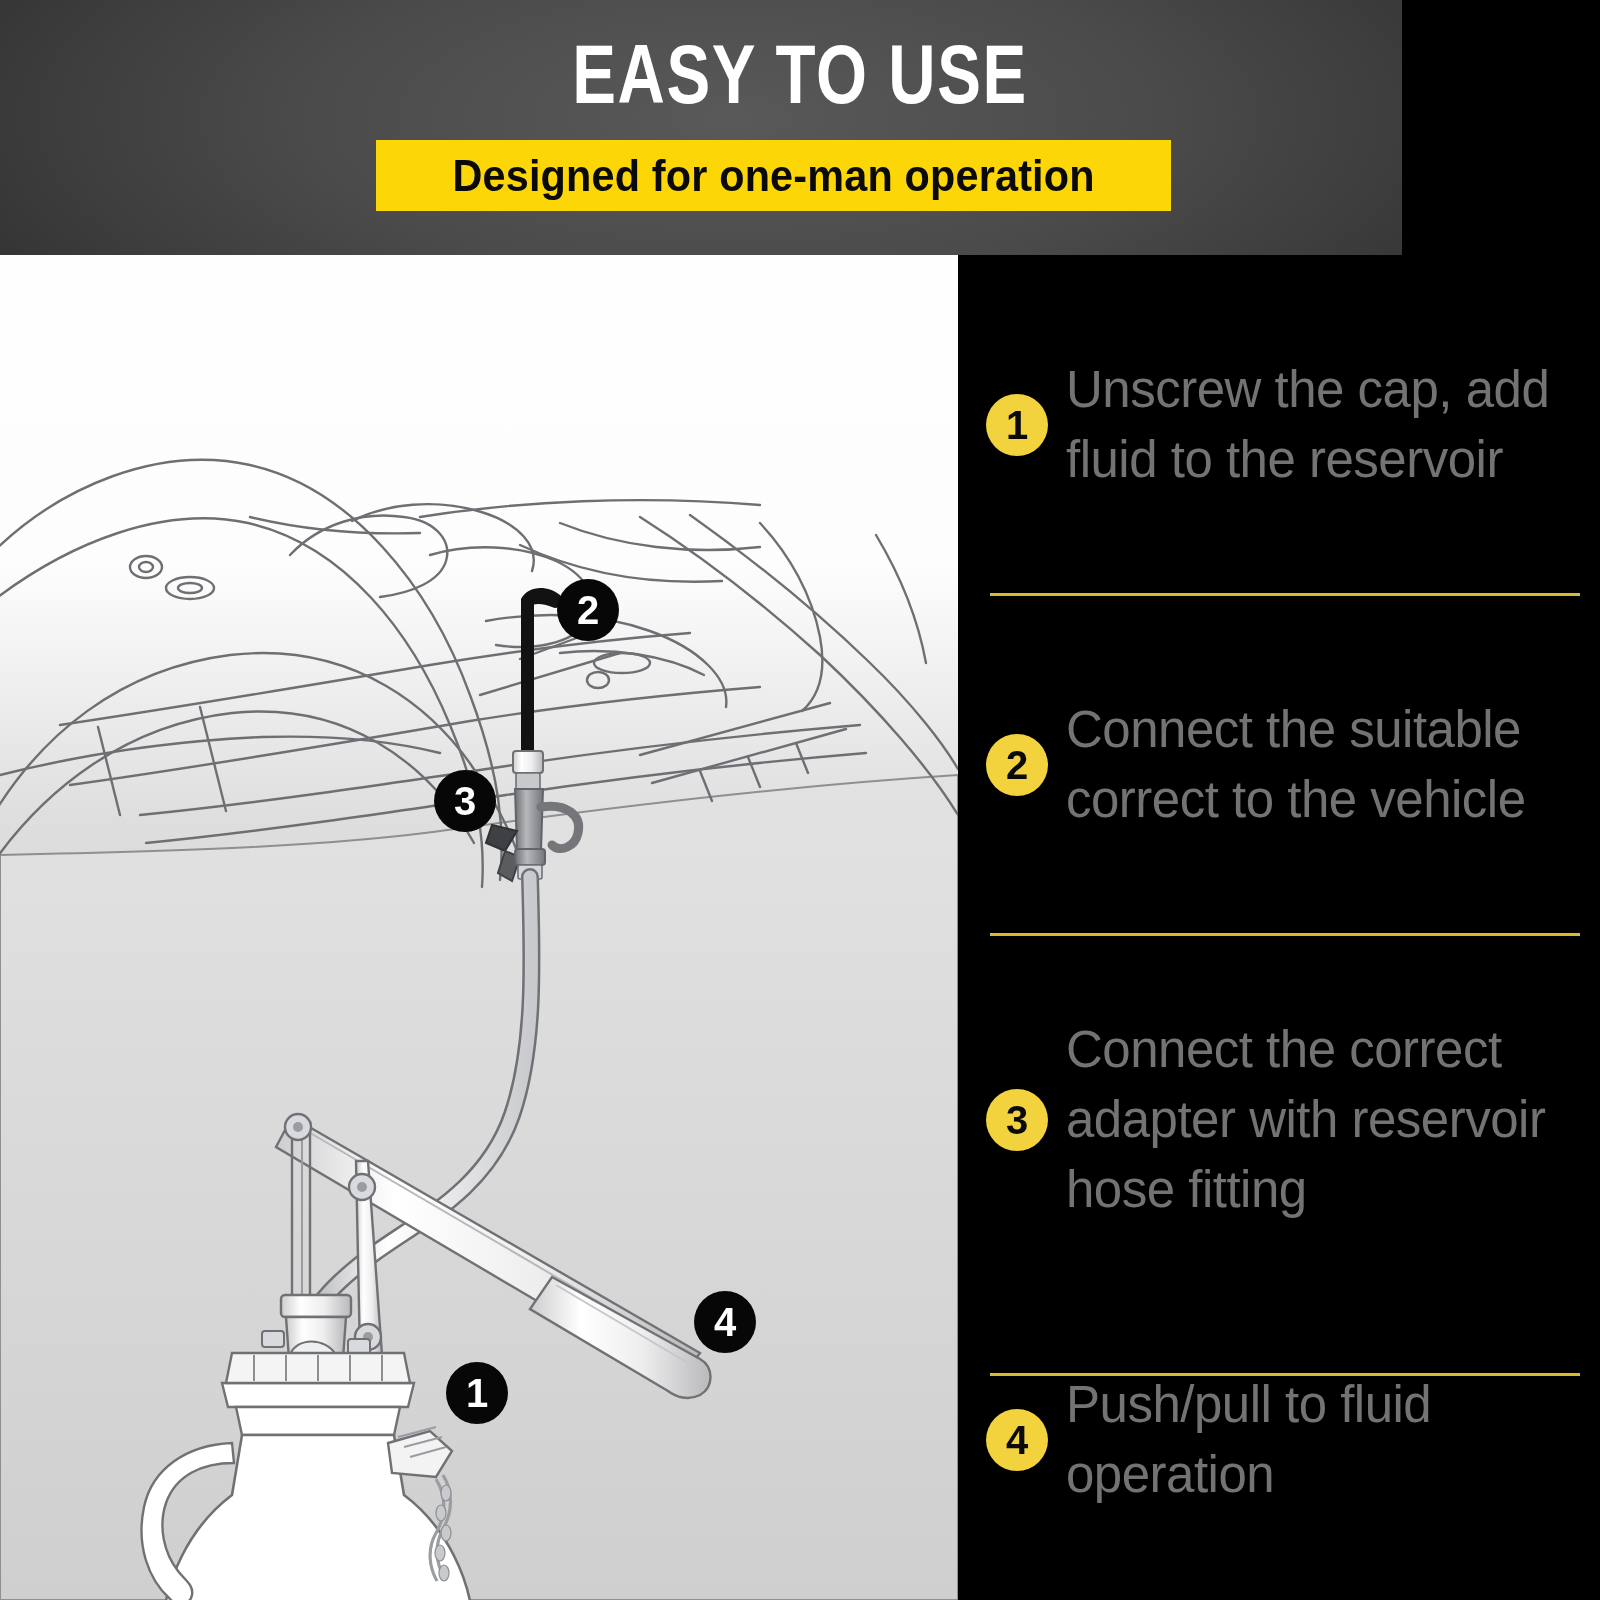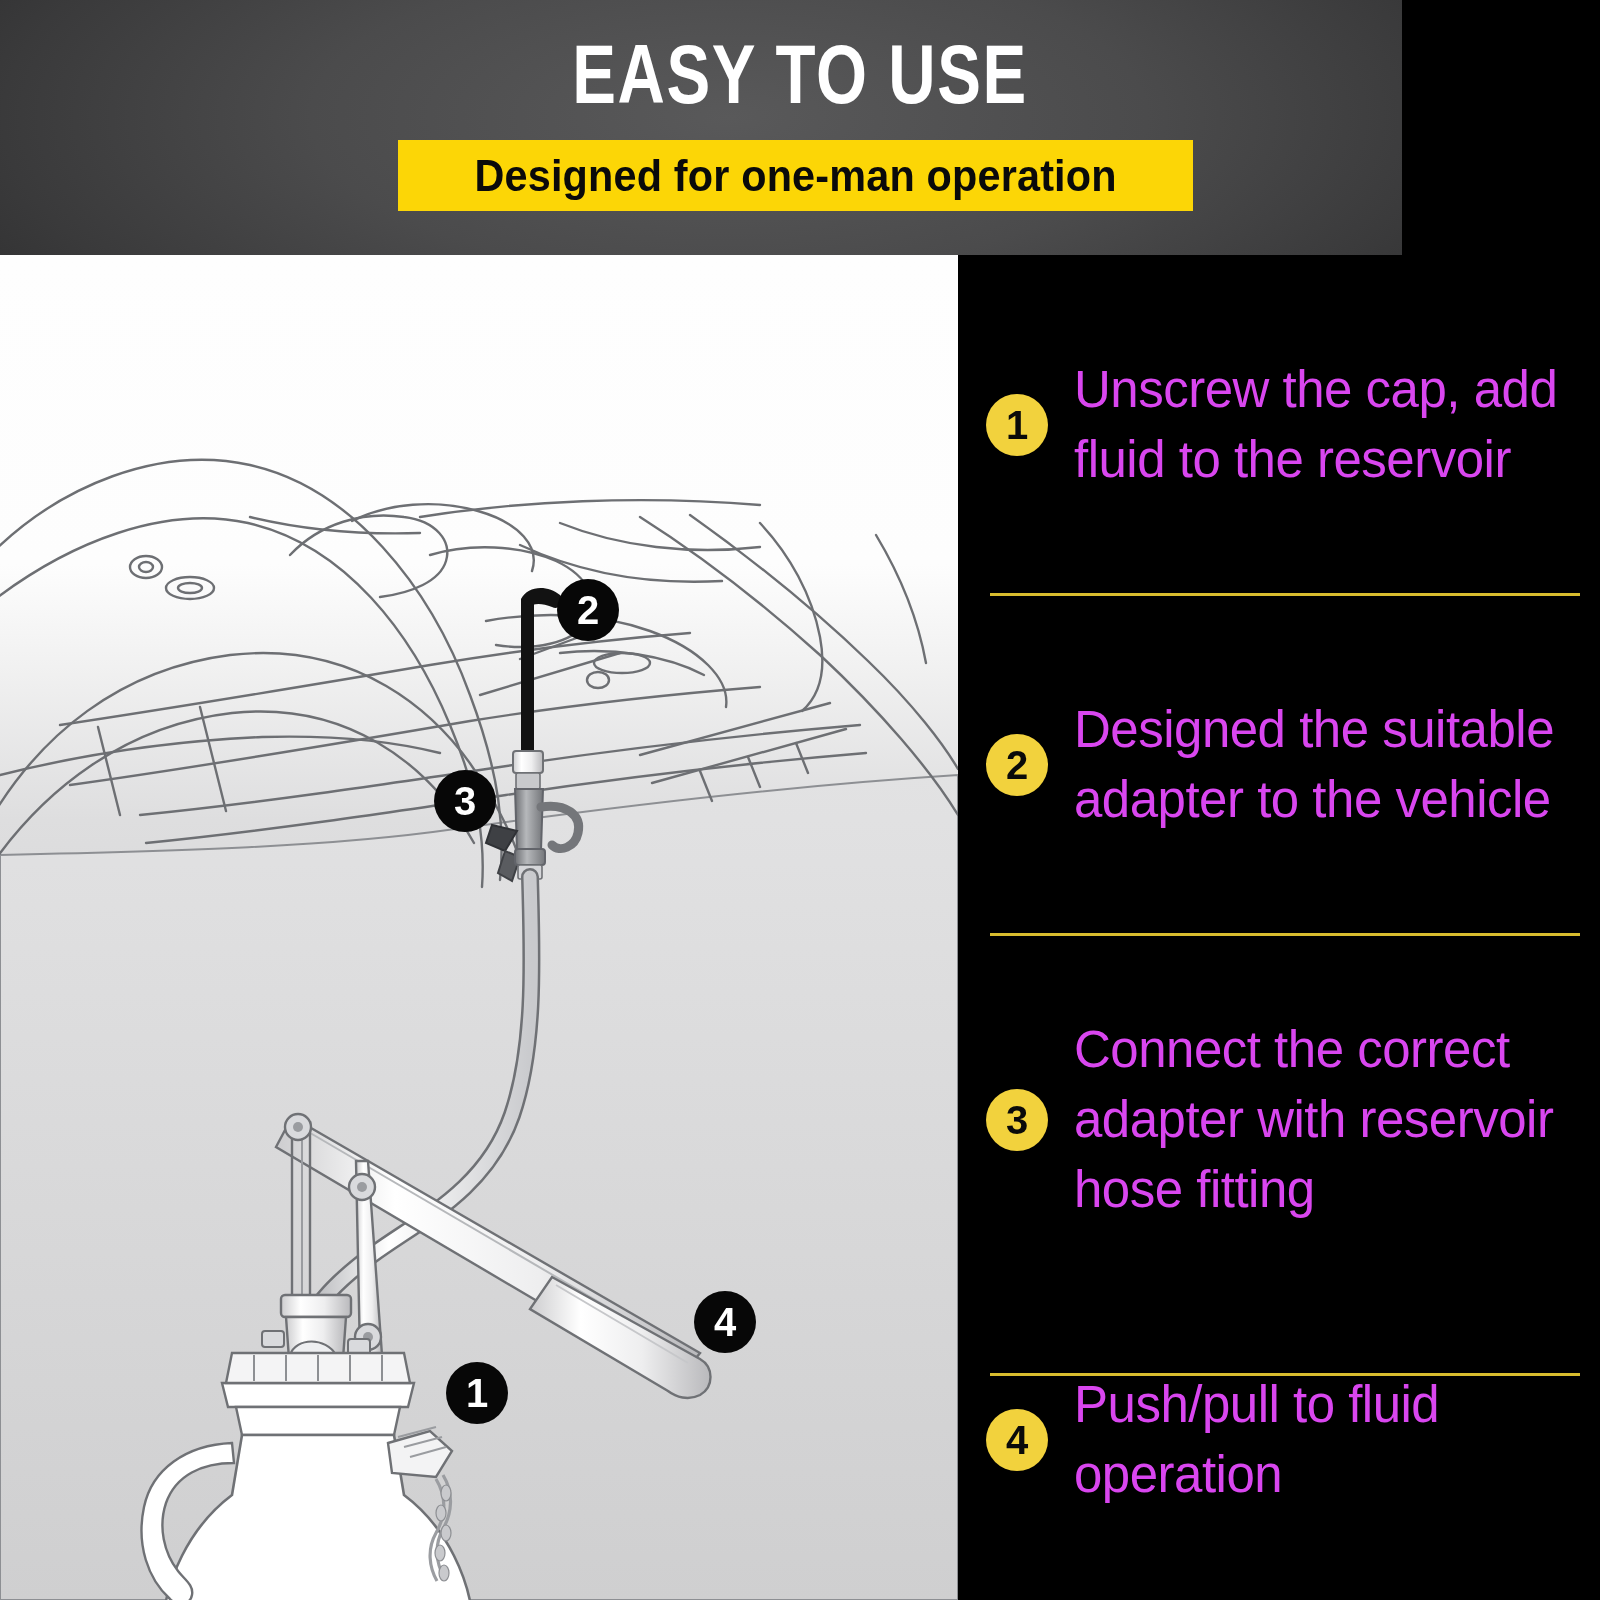--- a/index.html
+++ b/index.html
@@ -24,21 +24,21 @@
     color:#ffffff;
     font-size:84px;
     font-weight:bold;
     letter-spacing:2px;
     line-height:96px;
     transform:scaleX(0.78);
     transform-origin:50% 50%;
     white-space:nowrap;
   }
   #header-badge {
-    position:absolute; left:398px; top:140px;
+    position:absolute; left:376px; top:140px;
     width:795px; height:71px;
     background:#fcd606;
     display:flex; align-items:center; justify-content:center;
   }
   #header-badge-label {
     color:#0a0a0a;
     font-size:44px;
     font-weight:bold;
     letter-spacing:0.2px;
     transform:scaleX(0.94);
@@ -81,22 +81,22 @@
     flex:0 0 auto;
     width:62px; height:62px; border-radius:50%;
     background:#f2d23d;
     color:#0a0a0a;
     font-size:40px; font-weight:bold;
     display:flex; align-items:center; justify-content:center;
     margin-left:28px;
     line-height:1;
   }
   .step-text {
-    margin-left:26px;
-    color:#d946ef;
+    margin-left:18px;
+    color:#737373;
     font-size:51px;
     line-height:70px;
     font-weight:normal;
     letter-spacing:-0.5px;
     max-width:500px;
   }
   #step-1 { top:60px;  height:220px; }
   #step-2 { top:400px; height:220px; }
   #step-3 { top:720px; height:290px; }
   #step-4 { top:1110px; height:150px; }
@@ -313,21 +313,21 @@
   <div id="steps">
 
     <div class="step" id="step-1">
       <div class="step-badge">1</div>
       <div class="step-text">Unscrew the cap, add fluid to the reservoir</div>
     </div>
     <div class="divider" id="div-1"></div>
 
     <div class="step" id="step-2">
       <div class="step-badge">2</div>
-      <div class="step-text">Designed the suitable adapter to the vehicle</div>
+      <div class="step-text">Connect the suitable correct to the vehicle</div>
     </div>
     <div class="divider" id="div-2"></div>
 
     <div class="step" id="step-3">
       <div class="step-badge">3</div>
       <div class="step-text">Connect the correct adapter with reservoir hose fitting</div>
     </div>
     <div class="divider" id="div-3"></div>
 
     <div class="step" id="step-4">

